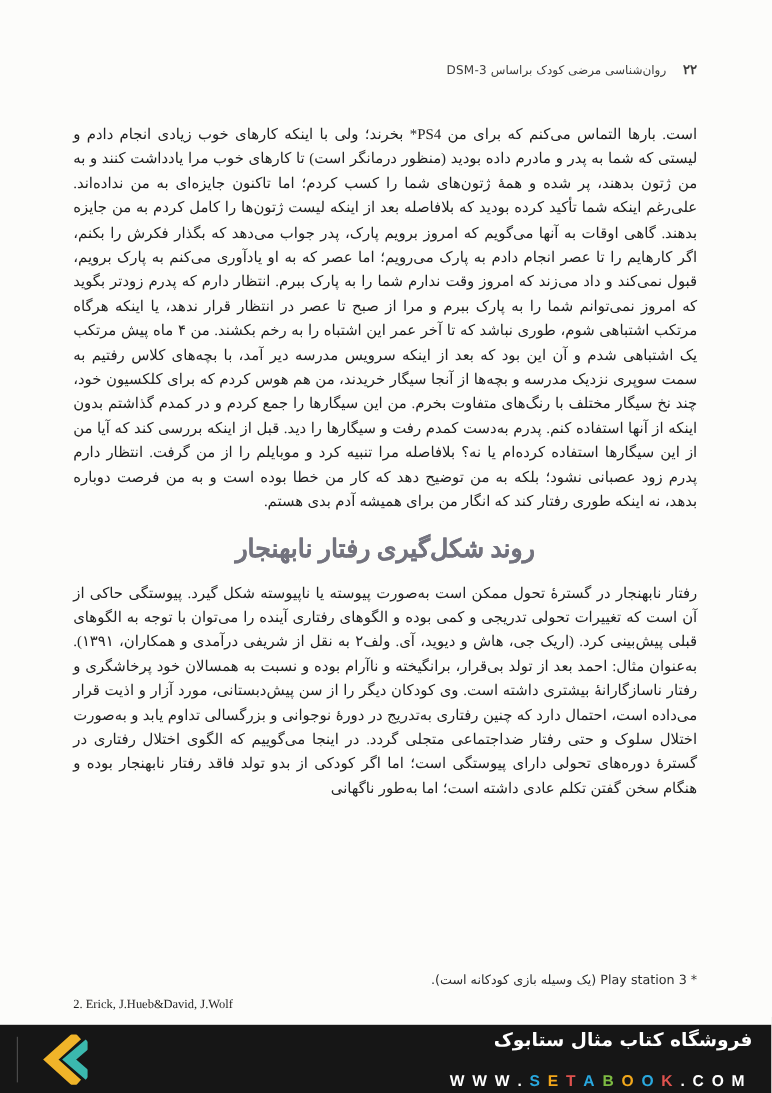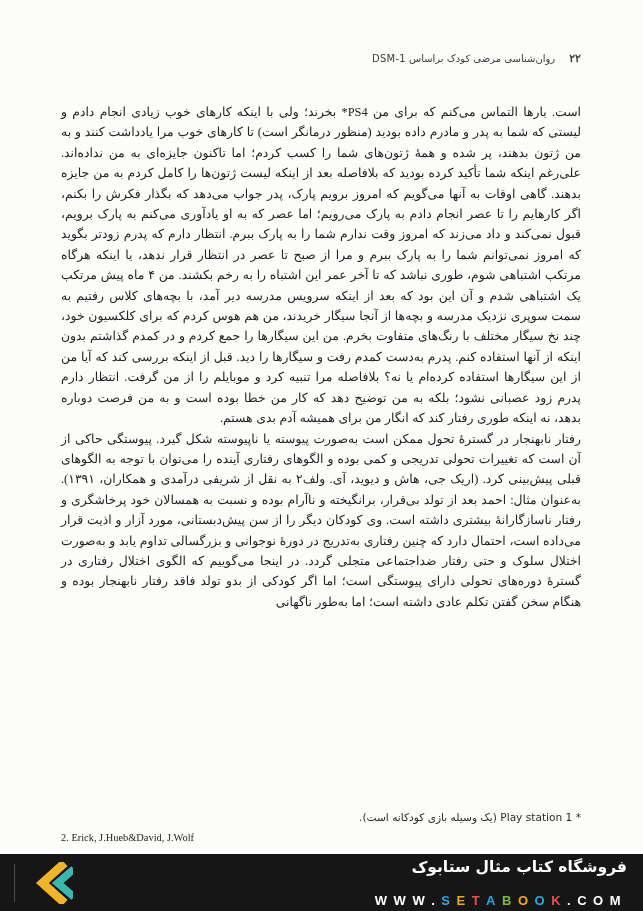--- a/index.html
+++ b/index.html
@@ -126,30 +126,31 @@
   }
   .site-url span { display: inline-block; }
 </style>
 </head>
 <body>
 
 <div class="page">
 
   <div class="running-header">
     <span class="pagenum">۲۲</span>
-    <span class="booktitle">روان‌شناسی مرضی کودک براساس DSM-1</span>
+    <span class="booktitle">روان‌شناسی مرضی کودک براساس DSM-3</span>
   </div>
 
   <div class="content">
     <p class="para">است. بارها التماس می‌کنم که برای من PS4* بخرند؛ ولی با اینکه کارهای خوب زیادی انجام دادم و لیستی که شما به پدر و مادرم داده بودید (منظور درمانگر است) تا کارهای خوب مرا یادداشت کنند و به من ژتون بدهند، پر شده و همهٔ ژتون‌های شما را کسب کردم؛ اما تاکنون جایزه‌ای به من نداده‌اند. علی‌رغم اینکه شما تأکید کرده بودید که بلافاصله بعد از اینکه لیست ژتون‌ها را کامل کردم به من جایزه بدهند. گاهی اوقات به آنها می‌گویم که امروز برویم پارک، پدر جواب می‌دهد که بگذار فکرش را بکنم، اگر کارهایم را تا عصر انجام دادم به پارک می‌رویم؛ اما عصر که به او یادآوری می‌کنم به پارک برویم، قبول نمی‌کند و داد می‌زند که امروز وقت ندارم شما را به پارک ببرم. انتظار دارم که پدرم زودتر بگوید که امروز نمی‌توانم شما را به پارک ببرم و مرا از صبح تا عصر در انتظار قرار ندهد، یا اینکه هرگاه مرتکب اشتباهی شوم، طوری نباشد که تا آخر عمر این اشتباه را به رخم بکشند. من ۴ ماه پیش مرتکب یک اشتباهی شدم و آن این بود که بعد از اینکه سرویس مدرسه دیر آمد، با بچه‌های کلاس رفتیم به سمت سوپری نزدیک مدرسه و بچه‌ها از آنجا سیگار خریدند، من هم هوس کردم که برای کلکسیون خود، چند نخ سیگار مختلف با رنگ‌های متفاوت بخرم. من این سیگارها را جمع کردم و در کمدم گذاشتم بدون اینکه از آنها استفاده کنم. پدرم به‌دست کمدم رفت و سیگارها را دید. قبل از اینکه بررسی کند که آیا من از این سیگارها استفاده کرده‌ام یا نه؟ بلافاصله مرا تنبیه کرد و موبایلم را از من گرفت. انتظار دارم پدرم زود عصبانی نشود؛ بلکه به من توضیح دهد که کار من خطا بوده است و به من فرصت دوباره بدهد، نه اینکه طوری رفتار کند که انگار من برای همیشه آدم بدی هستم.</p>
+    <h2 class="section-heading">روند شکل‌گیری رفتار نابهنجار</h2>
     <p class="para">رفتار نابهنجار در گسترهٔ تحول ممکن است به‌صورت پیوسته یا ناپیوسته شکل گیرد. پیوستگی حاکی از آن است که تغییرات تحولی تدریجی و کمی بوده و الگوهای رفتاری آینده را می‌توان با توجه به الگوهای قبلی پیش‌بینی کرد. (اریک جی، هاش و دیوید، آی. ولف۲ به نقل از شریفی درآمدی و همکاران، ۱۳۹۱). به‌عنوان مثال: احمد بعد از تولد بی‌قرار، برانگیخته و ناآرام بوده و نسبت به همسالان خود پرخاشگری و رفتار ناسازگارانهٔ بیشتری داشته است. وی کودکان دیگر را از سن پیش‌دبستانی، مورد آزار و اذیت قرار می‌داده است، احتمال دارد که چنین رفتاری به‌تدریج در دورهٔ نوجوانی و بزرگسالی تداوم یابد و به‌صورت اختلال سلوک و حتی رفتار ضداجتماعی متجلی گردد. در اینجا می‌گوییم که الگوی اختلال رفتاری در گسترهٔ دوره‌های تحولی دارای پیوستگی است؛ اما اگر کودکی از بدو تولد فاقد رفتار نابهنجار بوده و هنگام سخن گفتن تکلم عادی داشته است؛ اما به‌طور ناگهانی</p>
   </div>
 
   <div class="footnotes">
-    <div class="footnote-fa">* Play station 1 (یک وسیله بازی کودکانه است).</div>
+    <div class="footnote-fa">* Play station 3 (یک وسیله بازی کودکانه است).</div>
     <div class="footnote-en">2. Erick, J.Hueb&amp;David, J.Wolf</div>
   </div>
 
   <div class="footer-banner">
     <div class="footer-left">
       <div class="footer-divider"></div>
       <svg class="chevron-icon" width="46" height="42" viewBox="0 0 48 44">
         <polyline points="36,4 16,22 36,40" fill="none" stroke="#f0b429" stroke-width="9" stroke-linecap="square"></polyline>
         <polyline points="46,10 32,22 46,34" fill="none" stroke="#3bb8ae" stroke-width="8" stroke-linecap="square"></polyline>
       </svg>

